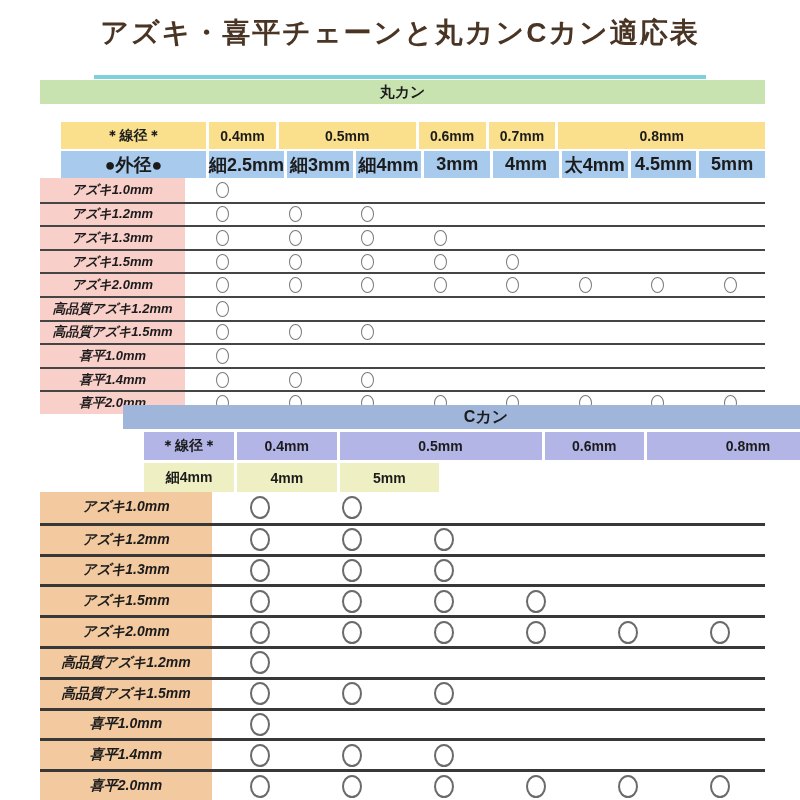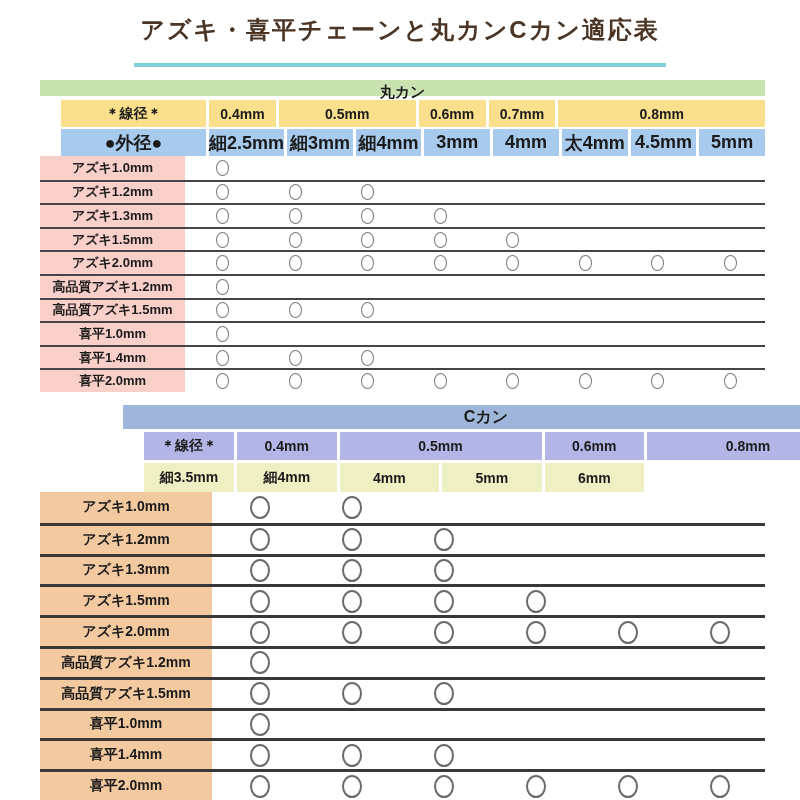--- a/index.html
+++ b/index.html
@@ -5,35 +5,35 @@
   html,body{margin:0;padding:0;}
   body{
     width:800px;height:800px;position:relative;overflow:hidden;
     background:#ffffff;
     font-family:"Liberation Sans","DejaVu Sans",sans-serif;
     font-weight:bold;color:#1b1b1b;
   }
   
   .title-wrap{position:absolute;top:14px;left:0;width:800px;text-align:center;}
   .main-title{
-    display:inline-block;font-size:24px;letter-spacing:2px;color:#4a3423;
-    border-bottom:4px solid #7dd2d9;padding:0 6px 17px 6px;white-space:nowrap;
+    display:inline-block;font-size:28px;letter-spacing:2px;color:#4a3423;
+    border-bottom:4px solid #7dd2d9;padding:0 6px 23px 6px;white-space:nowrap;
   }
   
   .tbl{position:absolute;left:40px;width:725px;}
   .bar{text-align:center;font-size:15px;}
   .hgrid{display:grid;column-gap:3px;padding-left:21px;}
   .hcell{display:flex;align-items:center;justify-content:center;white-space:nowrap;}
   .brow{display:grid;column-gap:3px;box-sizing:border-box;align-items:center;}
-  .rlabel{height:100%;display:flex;align-items:center;justify-content:center;white-space:nowrap;}
+  .rlabel{height:100%;display:flex;align-items:center;justify-content:center;white-space:nowrap;font-style:italic;}
   .mcell{display:flex;align-items:center;justify-content:center;height:100%;}
   .mark{border-radius:50%;background:transparent;}
   
   #t1{top:80px;}
-  #t1 .bar{height:16px;line-height:24px;background:#c8e2b0;margin-bottom:4px;}
+  #t1 .bar{height:24px;line-height:24px;background:#c8e2b0;margin-bottom:18px;}
   .g1{grid-template-columns:145px repeat(8,1fr);}
   #t1-wire{margin-bottom:2px;}
   #t1-wire .hcell{height:27px;background:#fae08d;font-size:14px;}
   #t1-outer .hcell{height:27px;background:#a8caec;font-size:18px;}
   #t1 .brow{height:23.6px;}
   #t1 .brow + .brow{border-top:2px solid #454545;}
   #t1 .rlabel{background:#f9cfc9;font-size:13px;}
   #t1 .mark{width:11px;height:14px;border:1.5px solid #787878;}
   
   #t2{top:405px;}
@@ -269,25 +269,23 @@
   <div class="head-wrap">
     <div class="bar">Cカン</div>
     <div id="t2-wire" class="hgrid g2h">
         <div class="hcell">＊線径＊</div>
         <div class="hcell">0.4mm</div>
         <div class="hcell" style="grid-column: span 2;">0.5mm</div>
         <div class="hcell">0.6mm</div>
         <div class="hcell" style="grid-column: span 2;">0.8mm</div>
       </div>
     <div id="t2-outer" class="hgrid g2h">
-        <div class="hcell">細3.5mm</div>
         <div class="hcell">細4mm</div>
         <div class="hcell">4mm</div>
         <div class="hcell">5mm</div>
-        <div class="hcell">6mm</div>
       </div>
   </div>
   <div id="t2-body">
       <div class="brow g2b">
         <div class="rlabel">アズキ1.0mm</div>
         <div class="mcell">
           <span class="mark"></span>
         </div>
         <div class="mcell">
           <span class="mark"></span>

